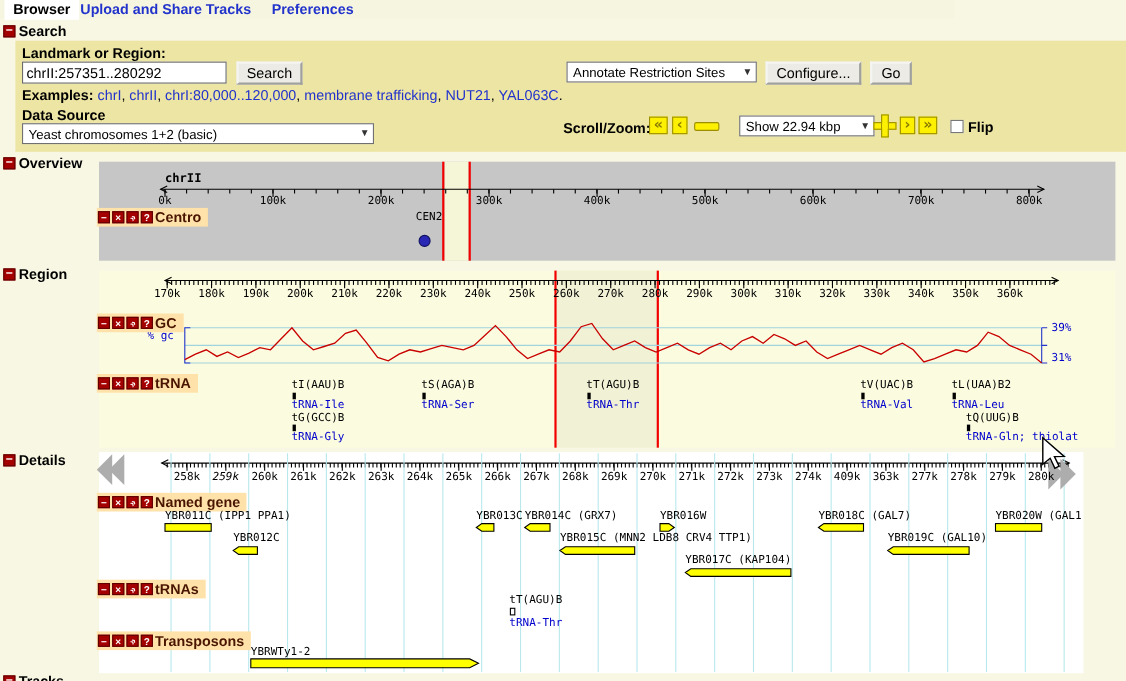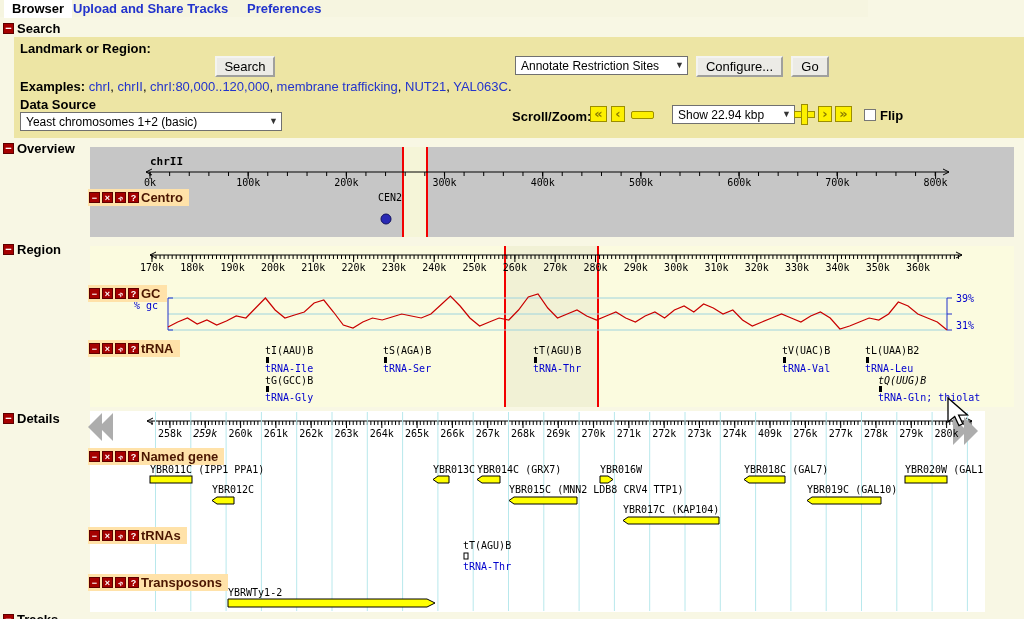--- a/index.html
+++ b/index.html
@@ -66,36 +66,37 @@
 
   <div class="band" style="left:404px;top:147px;width:22px;height:90px;background:#F5F5D8;"></div>
   <div class="redline" style="left:402px;top:147px;height:90px;"></div>
   <div class="redline" style="left:426px;top:147px;height:90px;"></div>
 
   <div class="band" style="left:506px;top:246px;width:91px;height:161px;background:rgba(110,110,90,0.07);"></div>
   <div class="redline" style="left:504px;top:246px;height:161px;"></div>
   <div class="redline" style="left:597px;top:246px;height:161px;"></div>
 
   <div class="khaki-label" style="left:20px;top:41px;">Landmark or Region:</div>
+  <input class="textfield" style="left: 20px; top: 56px; width: 186px; height: 20px;" value="chrII:257351..280292">
   <div class="btn" style="left:215px;top:56px;width:60px;height:21px;">Search</div>
 
   <div class="dd" style="left:515px;top:56px;width:173px;height:19px;">
     <span>Annotate Restriction Sites</span>
     <span class="arrow">▼</span>
   </div>
   <div class="btn" style="left:696px;top:56px;width:87px;height:21px;">Configure...</div>
   <div class="btn" style="left:791px;top:56px;width:38px;height:21px;">Go</div>
 
   <div class="khaki-label" style="left:20px;top:79px;font-weight:normal;">
     <b>Examples:</b>
     <span id="examples-links"><span class="link">chrI</span>, <span class="link">chrII</span>, <span class="link">chrI:80,000..120,000</span>, <span class="link">membrane trafficking</span>, <span class="link">NUT21</span>, <span class="link">YAL063C</span>.</span>
   </div>
 
   <div class="khaki-label" style="left:20px;top:97px;">Data Source</div>
-  <div class="dd" style="left:20px;top:112px;width:262px;height:19px;">
+  <div class="dd" style="left:20px;top:112px;width:320px;height:19px;">
     <span>Yeast chromosomes 1+2 (basic)</span>
     <span class="arrow">▼</span>
   </div>
 
   <div class="khaki-label" style="left:512px;top:109px;">Scroll/Zoom:</div>
   <div class="ybox" style="left:590px;top:106px;">«</div>
   <div class="ybox" style="left:611px;top:106px;width:14px;">‹</div>
   <div class="ybar" style="left:631px;top:111px;width:23px;height:8px;border-radius:2px;"></div>
   <div class="dd" style="left:672px;top:105px;width:123px;height:19px;">
     <span>Show 22.94 kbp</span>
@@ -809,38 +810,38 @@
     <div class="tick-label" style="left: 452.4px; top: 428px;">266k</div>
     <div class="tick-label" style="left: 487.7px; top: 428px;">267k</div>
     <div class="tick-label" style="left: 523px; top: 428px;">268k</div>
     <div class="tick-label" style="left: 558.3px; top: 428px;">269k</div>
     <div class="tick-label" style="left: 593.6px; top: 428px;">270k</div>
     <div class="tick-label" style="left: 628.9px; top: 428px;">271k</div>
     <div class="tick-label" style="left: 664.2px; top: 428px;">272k</div>
     <div class="tick-label" style="left: 699.5px; top: 428px;">273k</div>
     <div class="tick-label" style="left: 734.8px; top: 428px;">274k</div>
     <div class="tick-label" style="left: 770.1px; top: 428px;">409k</div>
-    <div class="tick-label" style="left: 805.4px; top: 428px;">276k</div>
+    <div class="tick-label" style="left: 805.4px; top: 428px;">363k</div>
     <div class="tick-label" style="left: 840.7px; top: 428px;">277k</div>
     <div class="tick-label" style="left: 876px; top: 428px;">278k</div>
     <div class="tick-label" style="left: 911.3px; top: 428px;">279k</div>
     <div class="tick-label" style="left: 946.6px; top: 428px;">280k</div>
     <div class="glabel" style="left: 265px; top: 345px;">tI(AAU)B</div>
     <div class="glabel blabel" style="left: 265px; top: 363px;">tRNA-Ile</div>
     <div class="glabel" style="left: 265px; top: 375px;">tG(GCC)B</div>
     <div class="glabel blabel" style="left: 265px; top: 392px;">tRNA-Gly</div>
     <div class="glabel" style="left: 383px; top: 345px;">tS(AGA)B</div>
     <div class="glabel blabel" style="left: 383px; top: 363px;">tRNA-Ser</div>
     <div class="glabel" style="left: 533px; top: 345px;">tT(AGU)B</div>
     <div class="glabel blabel" style="left: 533px; top: 363px;">tRNA-Thr</div>
     <div class="glabel" style="left: 782px; top: 345px;">tV(UAC)B</div>
     <div class="glabel blabel" style="left: 782px; top: 363px;">tRNA-Val</div>
     <div class="glabel" style="left: 865px; top: 345px;">tL(UAA)B2</div>
     <div class="glabel blabel" style="left: 865px; top: 363px;">tRNA-Leu</div>
-    <div class="glabel" style="left: 878px; top: 375px; font-style: italic;">tQ(UUG)B</div>
+    <div class="glabel" style="left: 878px; top: 375px;">tQ(UUG)B</div>
     <div class="glabel blabel" style="left: 878px; top: 392px;">tRNA-Gln; thiolat</div>
     <div class="glabel" style="left: 150px; top: 464px;">YBR011C (IPP1 PPA1)</div>
     <div class="glabel" style="left: 212px; top: 484px;">YBR012C</div>
     <div class="glabel" style="left: 433px; top: 464px;">YBR013C</div>
     <div class="glabel" style="left: 477px; top: 464px;">YBR014C (GRX7)</div>
     <div class="glabel" style="left: 509px; top: 484px;">YBR015C (MNN2 LDB8 CRV4 TTP1)</div>
     <div class="glabel" style="left: 600px; top: 464px;">YBR016W</div>
     <div class="glabel" style="left: 623px; top: 504px;">YBR017C (KAP104)</div>
     <div class="glabel" style="left: 744px; top: 464px;">YBR018C (GAL7)</div>
     <div class="glabel" style="left: 807px; top: 484px;">YBR019C (GAL10)</div>

